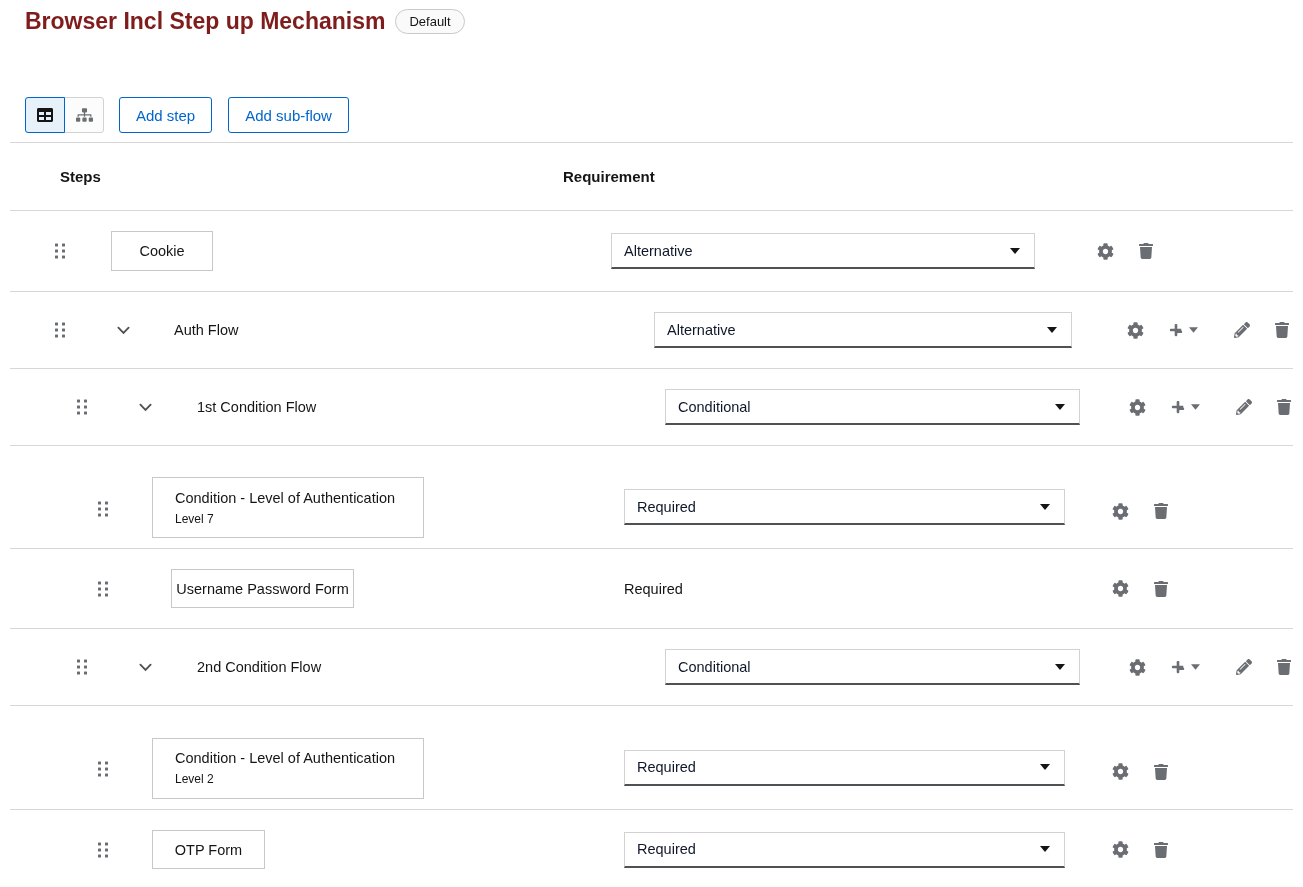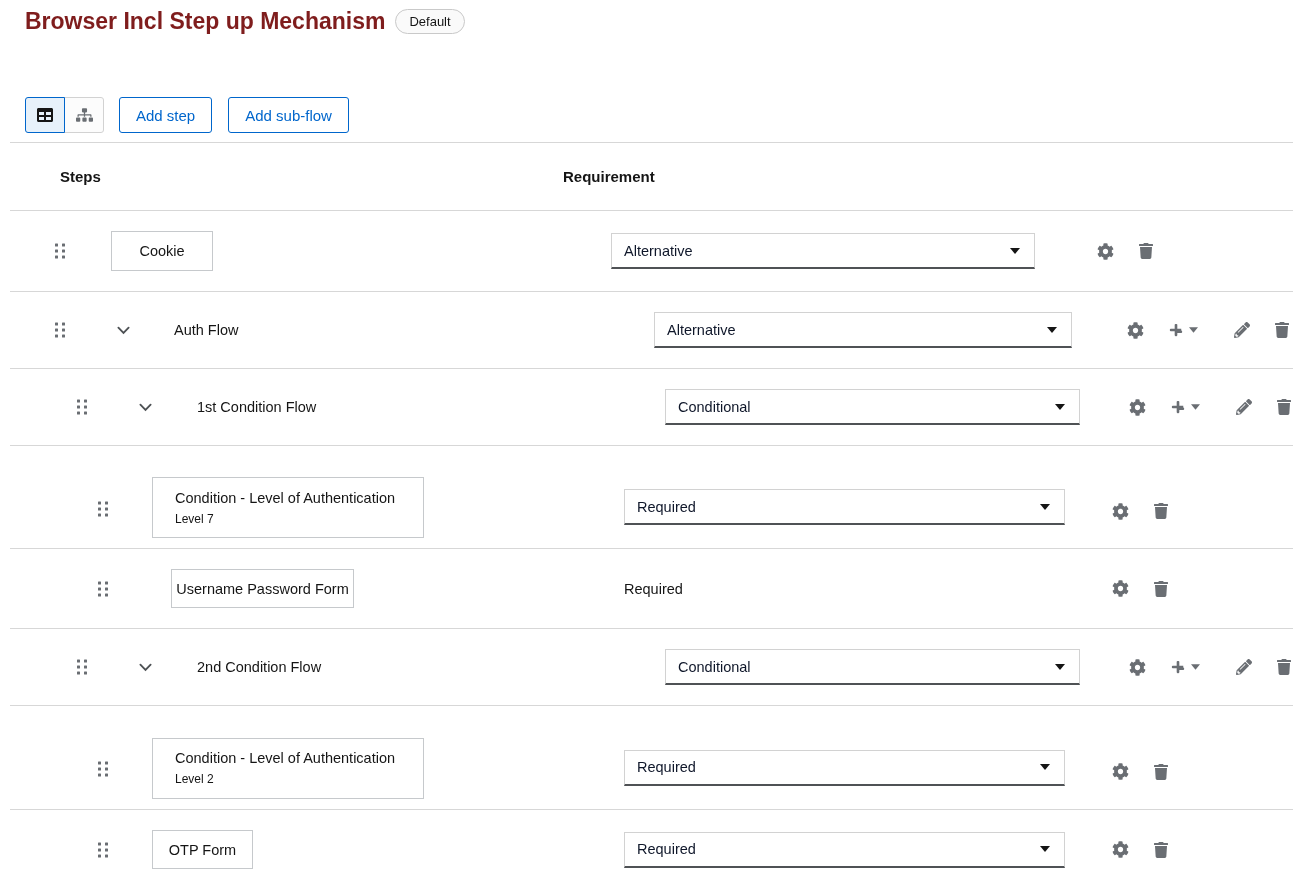--- a/index.html
+++ b/index.html
@@ -61,21 +61,21 @@
   .r2 .grip{margin-left:43px}    .r2 .chev-btn{margin-left:48px}  .r2 .flow-label{margin-left:43px}
   .r2 .select{margin-left:91px;width:418px}   .r2 .icons{margin-right:4px}
   .r3 .grip,.r6 .grip{margin-left:65px}
   .r3 .chev-btn,.r6 .chev-btn{margin-left:48px}
   .r3 .flow-label,.r6 .flow-label{margin-left:44px}
   .r3 .select,.r6 .select{margin-left:102px;width:415px}
   .r3 .icons,.r6 .icons{margin-right:2px}
   .r4 .grip,.r5 .grip,.r7 .grip,.r8 .grip{margin-left:86px}
   .r4 .step-box,.r7 .step-box{margin-left:42px;width:272px;height:61px}
   .r5 .step-box{margin-left:61px;width:183px;height:39px}
-  .r8 .step-box{margin-left:42px;width:101px;height:39px}
+  .r8 .step-box{margin-left:42px;width:113px;height:39px}
   .r4 .select,.r7 .select,.r8 .select{margin-left:61px;width:441px}
   .r5 .req-text{margin-left:61px}
   .r4 .icons,.r5 .icons,.r7 .icons,.r8 .icons{margin-right:125px}
   
   .r4 .cell-steps,.r4 .cell-req,.r7 .cell-steps,.r7 .cell-req{align-items:center;}
   .r4 .grip,.r7 .grip{margin-top:23px}
   .r4 .step-box,.r7 .step-box{margin-top:21px}
   .r4 .select,.r7 .select{margin-top:20px}
   .r4 .icons,.r7 .icons{margin-top:28px}
 </style>

